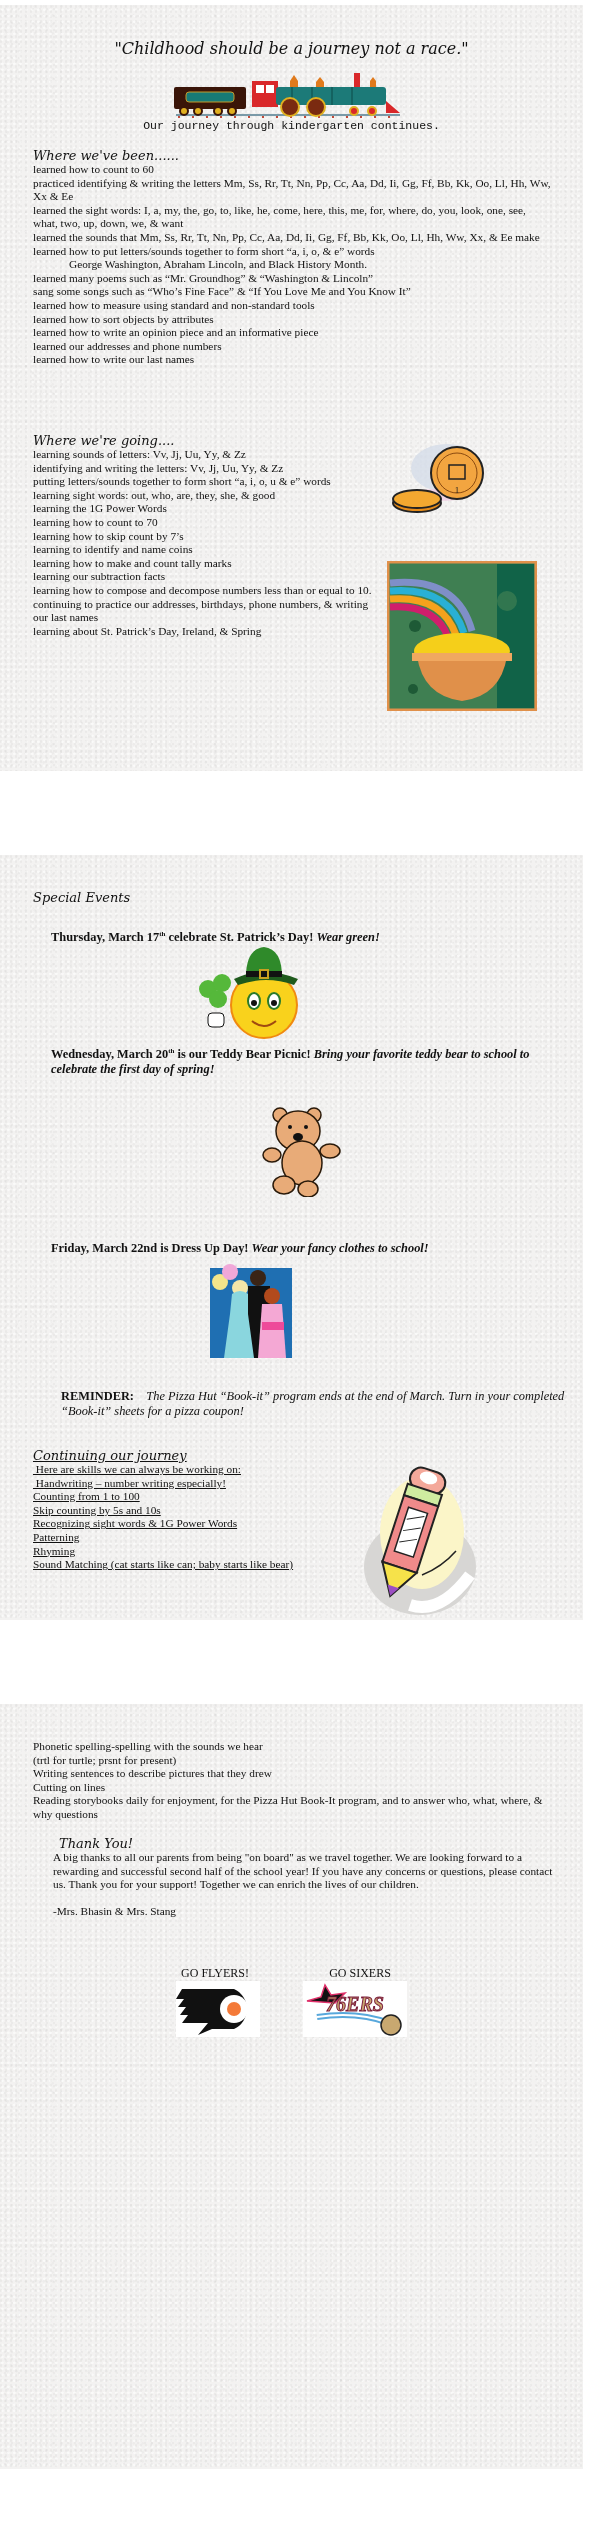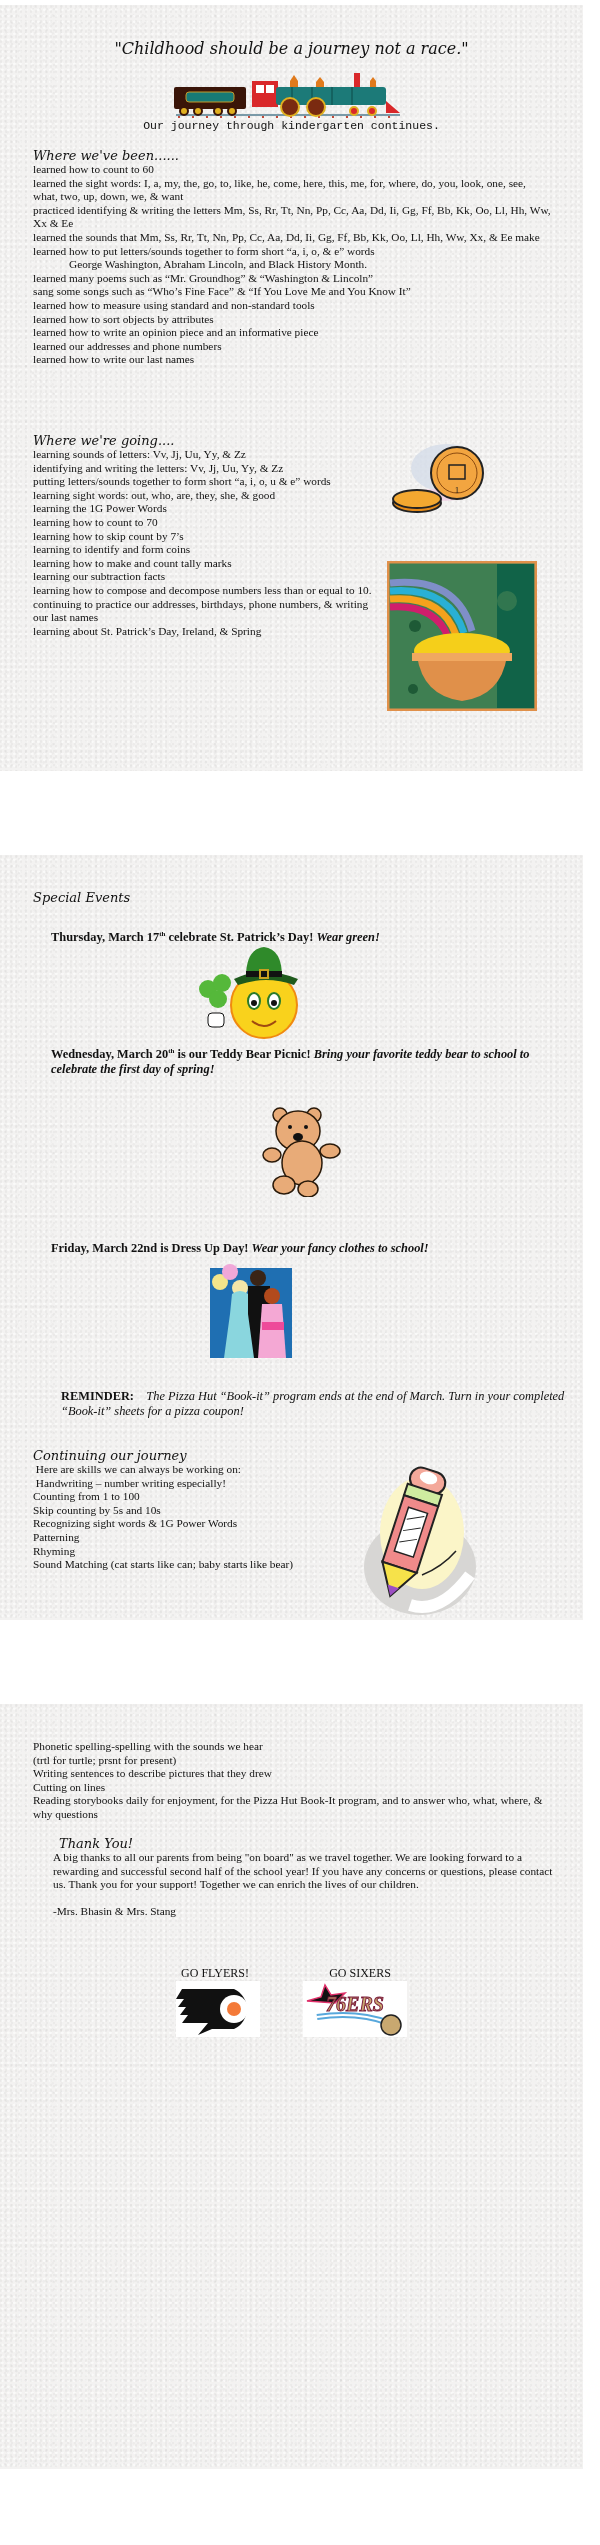--- a/index.html
+++ b/index.html
@@ -99,22 +99,22 @@
     <circle cx="182" cy="38" r="4" fill="#d9282a" stroke="#e0b020" stroke-width="2"></circle>
     <circle cx="200" cy="38" r="4" fill="#d9282a" stroke="#e0b020" stroke-width="2"></circle>
   </svg>
 
   <div class="abs journey-caption">Our journey through kindergarten continues.</div>
 
   <div class="abs" style="left:33px; top:143px; width:520px;">
     <div class="script h-section">Where we've been......</div>
     <ul class="plain body-text">
       <li>learned how to count to 60</li>
+      <li>practiced identifying &amp; writing the letters Mm, Ss, Rr, Tt, Nn, Pp, Cc, Aa, Dd, Ii, Gg, Ff, Bb, Kk, Oo, Ll, Hh, Ww, Xx &amp; Ee</li>
       <li>learned the sight words: I, a, my, the, go, to, like, he, come, here, this, me, for, where, do, you, look, one, see, what, two, up, down, we, &amp; want</li>
-      <li>practiced identifying &amp; writing the letters Mm, Ss, Rr, Tt, Nn, Pp, Cc, Aa, Dd, Ii, Gg, Ff, Bb, Kk, Oo, Ll, Hh, Ww, Xx &amp; Ee</li>
       <li>learned the sounds that Mm, Ss, Rr, Tt, Nn, Pp, Cc, Aa, Dd, Ii, Gg, Ff, Bb, Kk, Oo, Ll,  Hh, Ww, Xx, &amp; Ee make</li>
       <li>learned how to put letters/sounds together to form short “a, i, o, &amp; e” words</li>
       <li class="indent">George Washington, Abraham Lincoln, and Black History Month.</li>
       <li>learned many poems such as “Mr. Groundhog” &amp; “Washington &amp; Lincoln”</li>
       <li>sang some songs such as “Who’s Fine Face” &amp; “If You Love Me and You Know It”</li>
       <li>learned how to measure using standard and non-standard tools</li>
       <li>learned how to sort objects by attributes</li>
       <li>learned how to write an opinion piece and an informative piece</li>
       <li>learned our addresses and phone numbers</li>
       <li>learned how to write our last names</li>
@@ -124,21 +124,21 @@
   <div class="abs" style="left:33px; top:428px; width:345px;">
     <div class="script h-section">Where we're going....</div>
     <ul class="plain body-text">
       <li>learning sounds of letters: Vv, Jj, Uu, Yy, &amp; Zz</li>
       <li>identifying and writing the letters: Vv, Jj, Uu, Yy, &amp; Zz</li>
       <li>putting letters/sounds together to form short “a, i, o, u &amp; e” words</li>
       <li>learning sight words:  out, who, are, they, she, &amp; good</li>
       <li>learning the 1G Power Words</li>
       <li>learning how to count to 70</li>
       <li>learning how to skip count by 7’s</li>
-      <li>learning to identify and form coins</li>
+      <li>learning to identify and name coins</li>
       <li>learning how to make and count tally marks</li>
       <li>learning our subtraction facts</li>
       <li>learning how to compose and decompose numbers less than or equal to 10.</li>
       <li>continuing to practice our addresses, birthdays, phone numbers, &amp; writing our last names</li>
       <li>learning about St. Patrick’s Day, Ireland, &amp; Spring</li>
     </ul>
   </div>
 
   <svg class="abs" style="left:387px; top:428px;" width="100" height="82" viewBox="0 0 100 82">
     <ellipse cx="60" cy="35" rx="36" ry="24" fill="#d4dce8" opacity="0.8"></ellipse>
@@ -223,21 +223,21 @@
     <path d="M22 30 q8 -6 16 0 v20 l6 44 h-30 l6 -44z" fill="#8ad6de"></path>
     <circle cx="62" cy="32" r="8" fill="#b24a1c"></circle>
     <path d="M52 40 h20 l4 54 h-28z" fill="#f4a8d4"></path>
     <rect x="52" y="58" width="22" height="8" fill="#ee4a9a"></rect>
   </svg>
 
   <div class="abs reminder" style="left:33px; top:534px; width:510px;">
     <b>REMINDER:</b>&nbsp;&nbsp;&nbsp;&nbsp;<i>The Pizza Hut “Book-it” program ends at the end of March.  Turn in your completed “Book-it” sheets for a pizza coupon!</i>
   </div>
 
-  <div class="abs" style="left:33px; top:593px; width:340px;">
+  <div class="abs" style="left:33px; top:593px; width:340px;text-decoration:underline;">
     <div class="script h-section">Continuing our journey</div>
     <div class="body-text" style="white-space:pre;"> Here are skills we can always be working on:</div>
     <ul class="plain body-text">
       <li style="white-space:pre;"> Handwriting – number writing especially!</li>
       <li>Counting from 1 to 100</li>
       <li>Skip counting by  5s and 10s</li>
       <li>Recognizing sight words &amp; 1G Power Words</li>
       <li>Patterning</li>
       <li>Rhyming</li>
       <li>Sound Matching (cat starts like can; baby starts like bear)</li>

